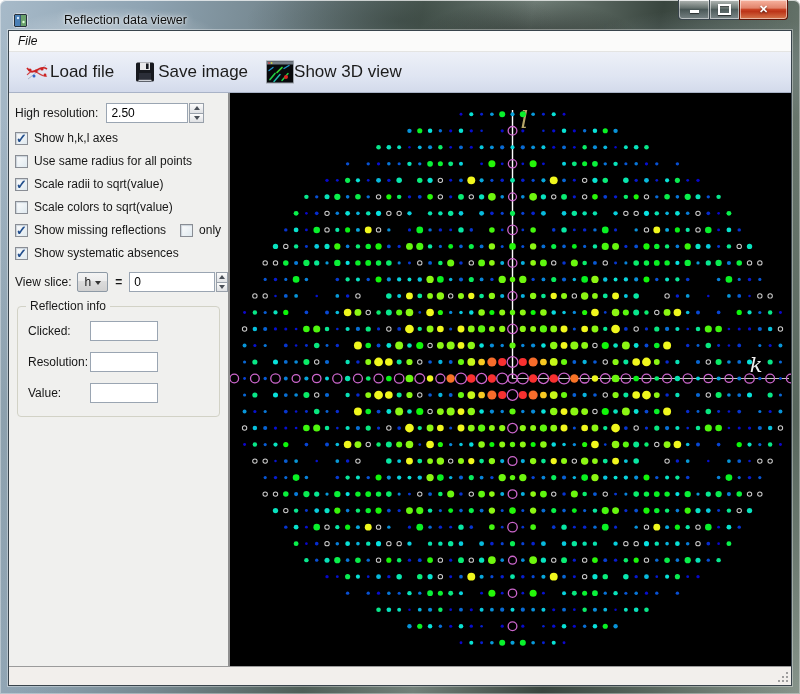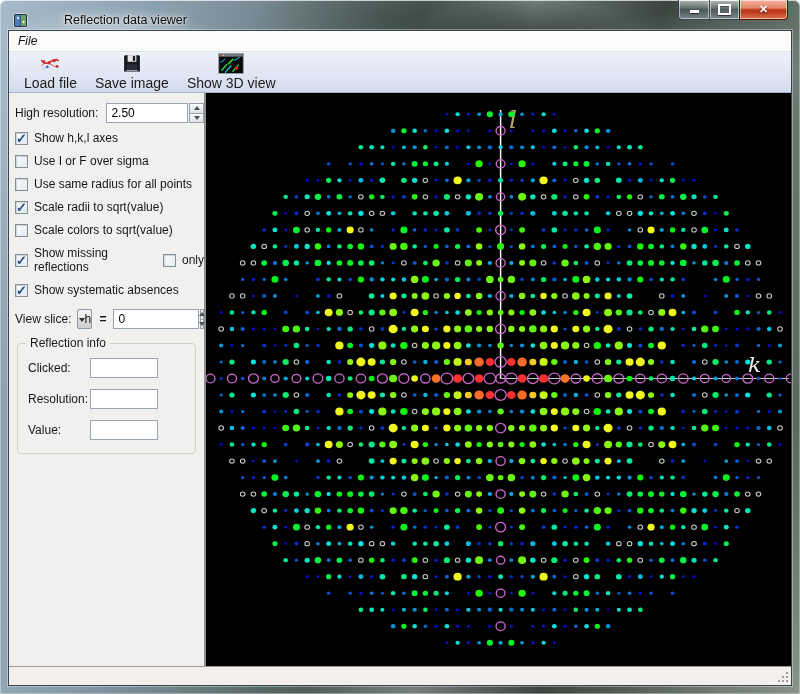--- a/index.html
+++ b/index.html
@@ -30,26 +30,26 @@
   .glyph-min{width:9px;height:3px;background:#fff;box-shadow:0 1px 1px rgba(0,0,0,.55);margin-top:3px;}
   .glyph-max{width:9px;height:7px;border:2px solid #fff;box-shadow:0 1px 1px rgba(0,0,0,.55), inset 0 1px 1px rgba(0,0,0,.45);}
   .glyph-x{color:#fff;font-size:11px;font-weight:bold;text-shadow:0 1px 2px rgba(0,0,0,.6);line-height:1;}
   
   .client{position:absolute;left:8px;right:8px;top:30px;bottom:8px;display:flex;flex-direction:column;
     border:1px solid #39444c;background:#f0f0ee;box-shadow:0 0 0 1px rgba(255,255,255,.35);}
   .menubar{height:20px;background:#fbfbfa;border-bottom:1px solid #e4e4e2;display:flex;align-items:center;font-style:italic;}
   .menu-item{padding:2px 9px;font-size:12px;color:#111;}
   .toolbar{height:40px;background:linear-gradient(#edf0f8,#dfe5f2 62%,#d3daeb);border-bottom:1px solid #a9b3c7;
     display:flex;align-items:stretch;padding-left:6px;}
-  .tool-btn{display:flex;flex-direction:column;align-items:center;justify-content:center;
-    padding:1px 9px;font-size:14px;color:#1c1c1c;}
+  .tool-btn{display:flex;flex-direction:row;align-items:center;justify-content:center;
+    padding:1px 9px;font-size:17px;color:#1c1c1c;}
   .tool-btn svg{display:block;margin-bottom:1px;}
   .main{flex:1;display:flex;min-height:0;}
   
-  .panel{width:197px;flex:0 0 auto;background:#f0f0ee;border-right:2px solid #8f8f8f;
+  .panel{width:221px;flex:0 0 auto;background:#f0f0ee;border-right:2px solid #8f8f8f;
     padding:10px 0 0 6px;box-sizing:border-box;font-size:12px;color:#161616;}
   .row{display:flex;align-items:center;margin-bottom:8px;}
   .lbl{white-space:nowrap;}
   .tbox{height:16px;border:1px solid #9aa5b2;background:#fff;font-size:12px;
     font-family:"Liberation Sans",sans-serif;padding:1px 4px;outline:none;}
   .spin{width:15px;height:20px;display:flex;flex-direction:column;margin-left:1px;}
   .spin b{flex:1;border:1px solid #98a0aa;margin-top:-1px;position:relative;
     background:linear-gradient(#fcfcfc,#dfe1e4);}
   .spin b:first-child{margin-top:0;}
   .spin b:after{content:"";position:absolute;left:50%;top:50%;transform:translate(-50%,-50%);
@@ -161,24 +161,20 @@
           <input class="tbox" style="width: 72px; margin-left: 8px;" value="2.50">
           <span class="spin">
               <b class="up"></b>
               <b class="dn"></b>
             </span>
         </div>
 
         <label class="cb-row">
           <span class="cb checked"></span>
           <span>Show h,k,l axes</span>
-        </label>
-        <label class="cb-row">
-          <span class="cb"></span>
-          <span>Use I or F over sigma</span>
         </label>
         <label class="cb-row">
           <span class="cb"></span>
           <span>Use same radius for all points</span>
         </label>
         <label class="cb-row">
           <span class="cb checked"></span>
           <span>Scale radii to sqrt(value)</span>
         </label>
         <label class="cb-row">

